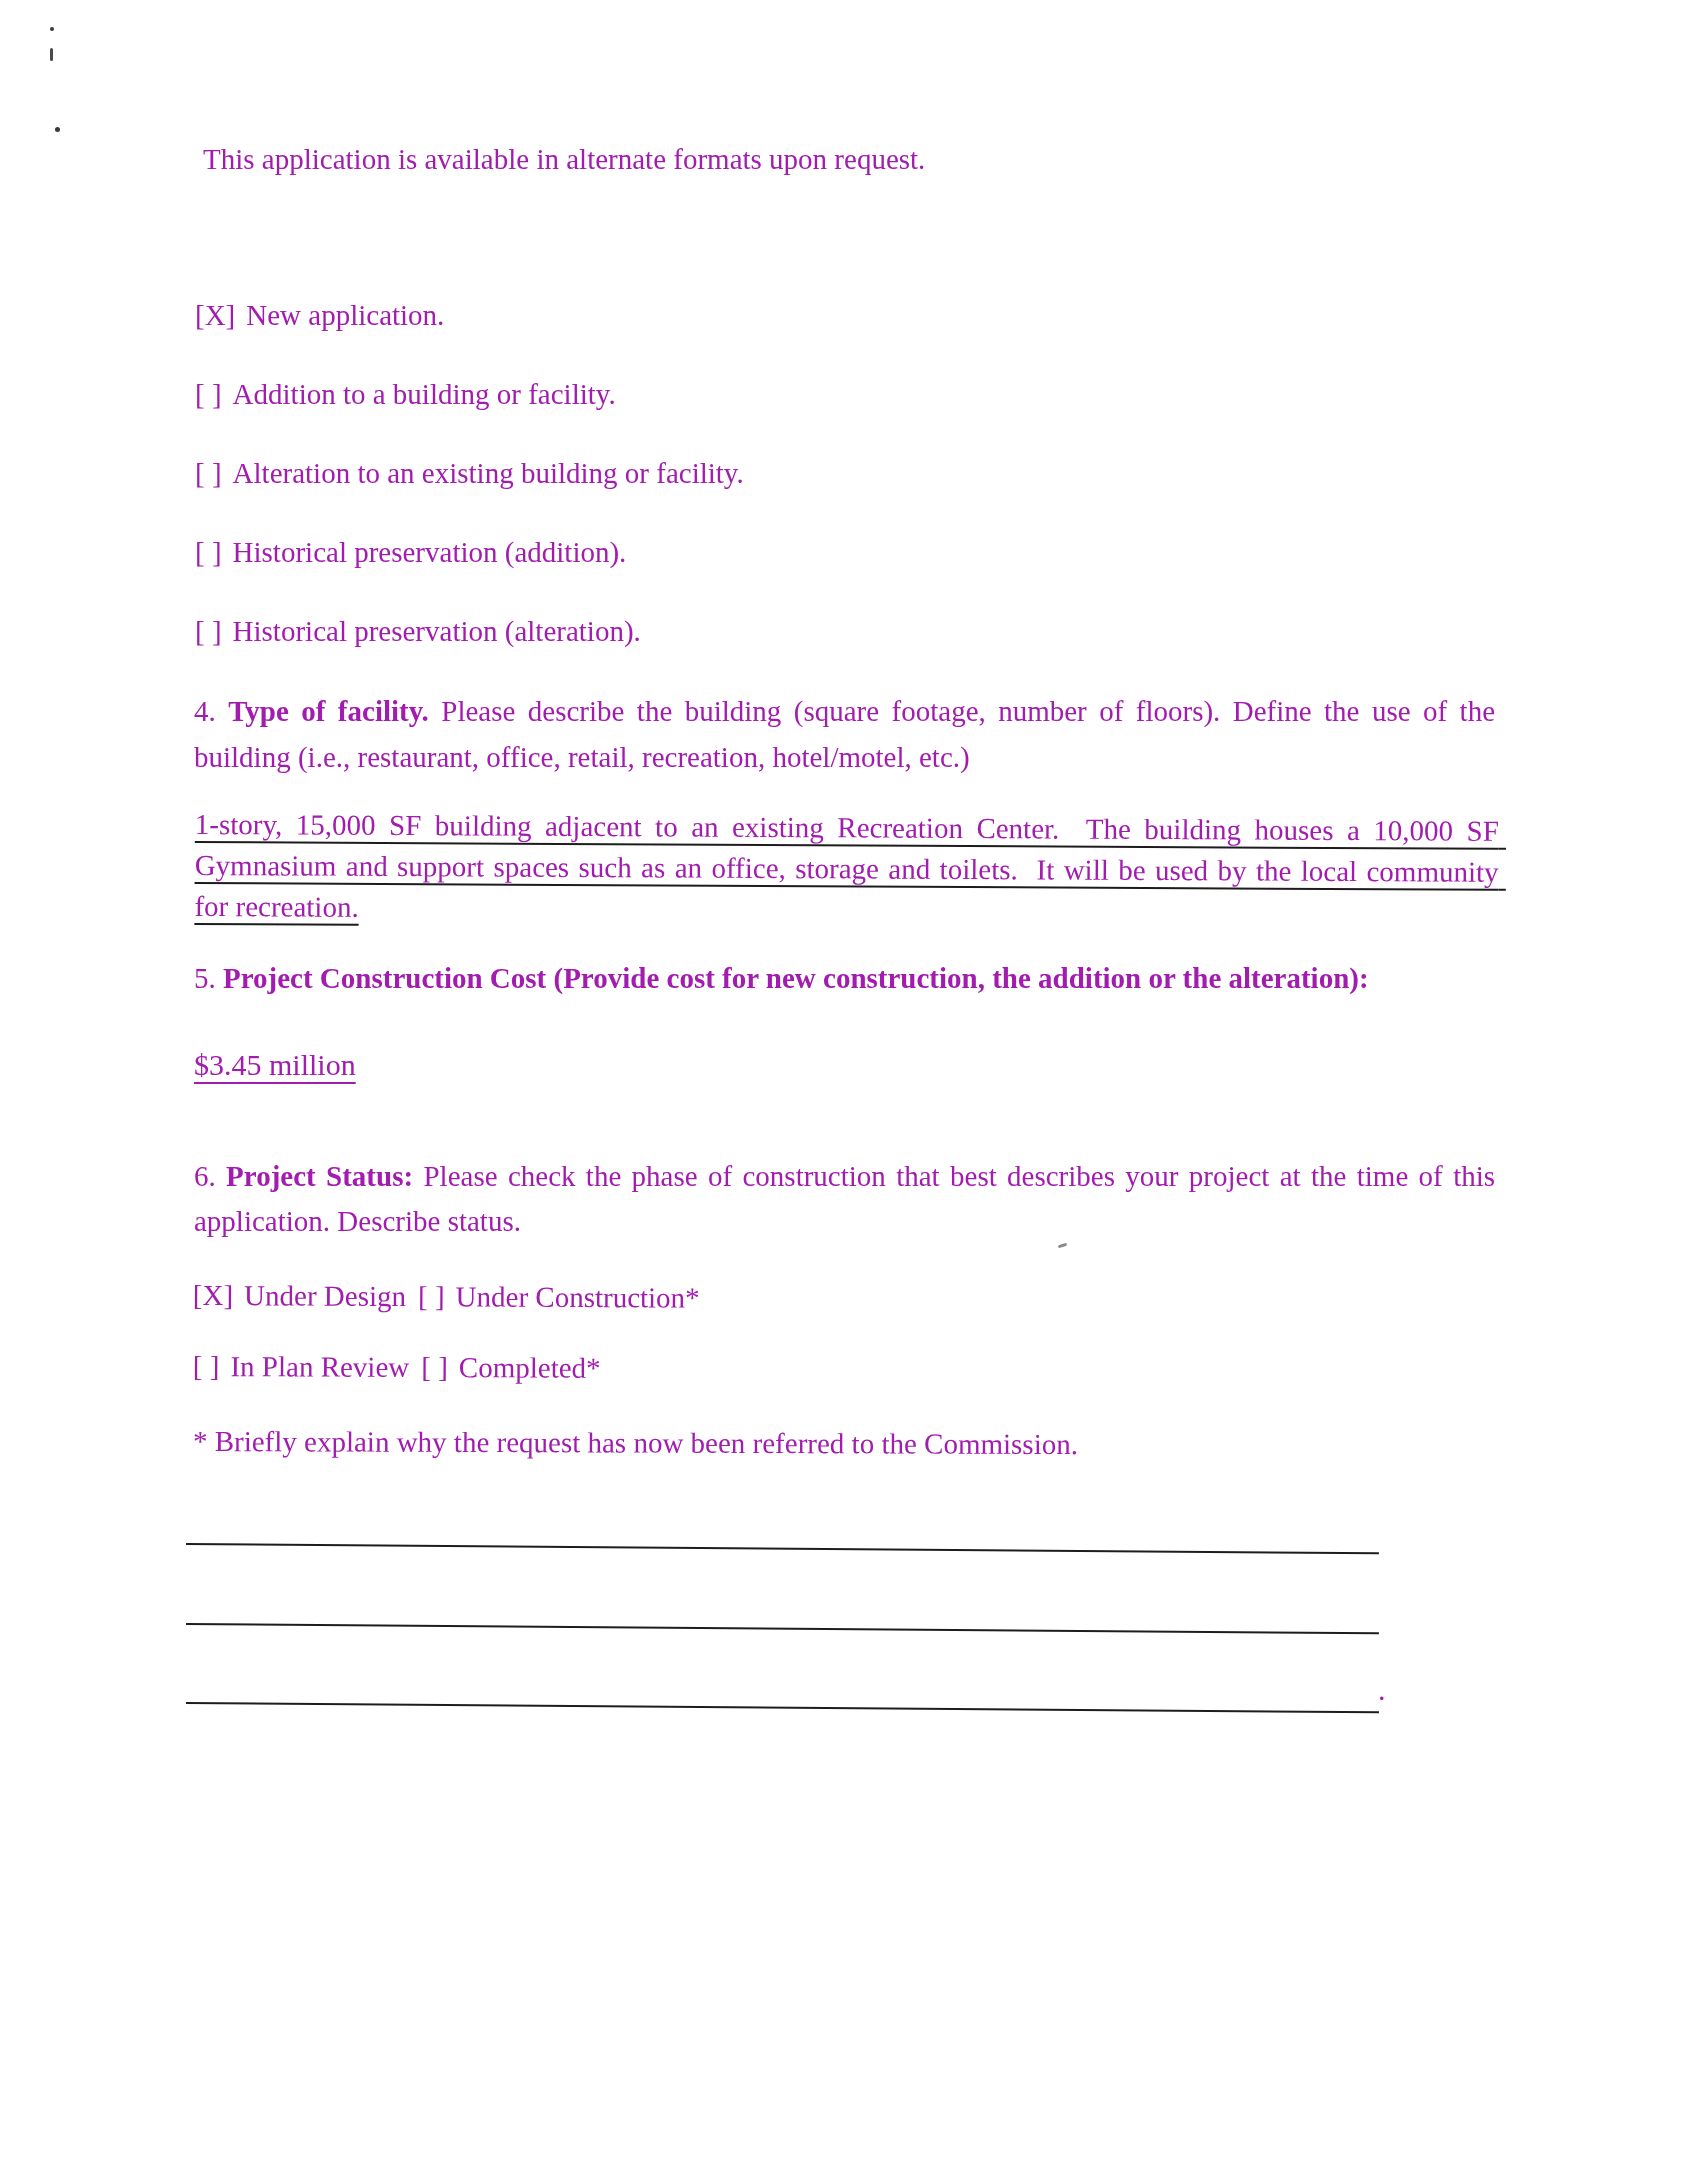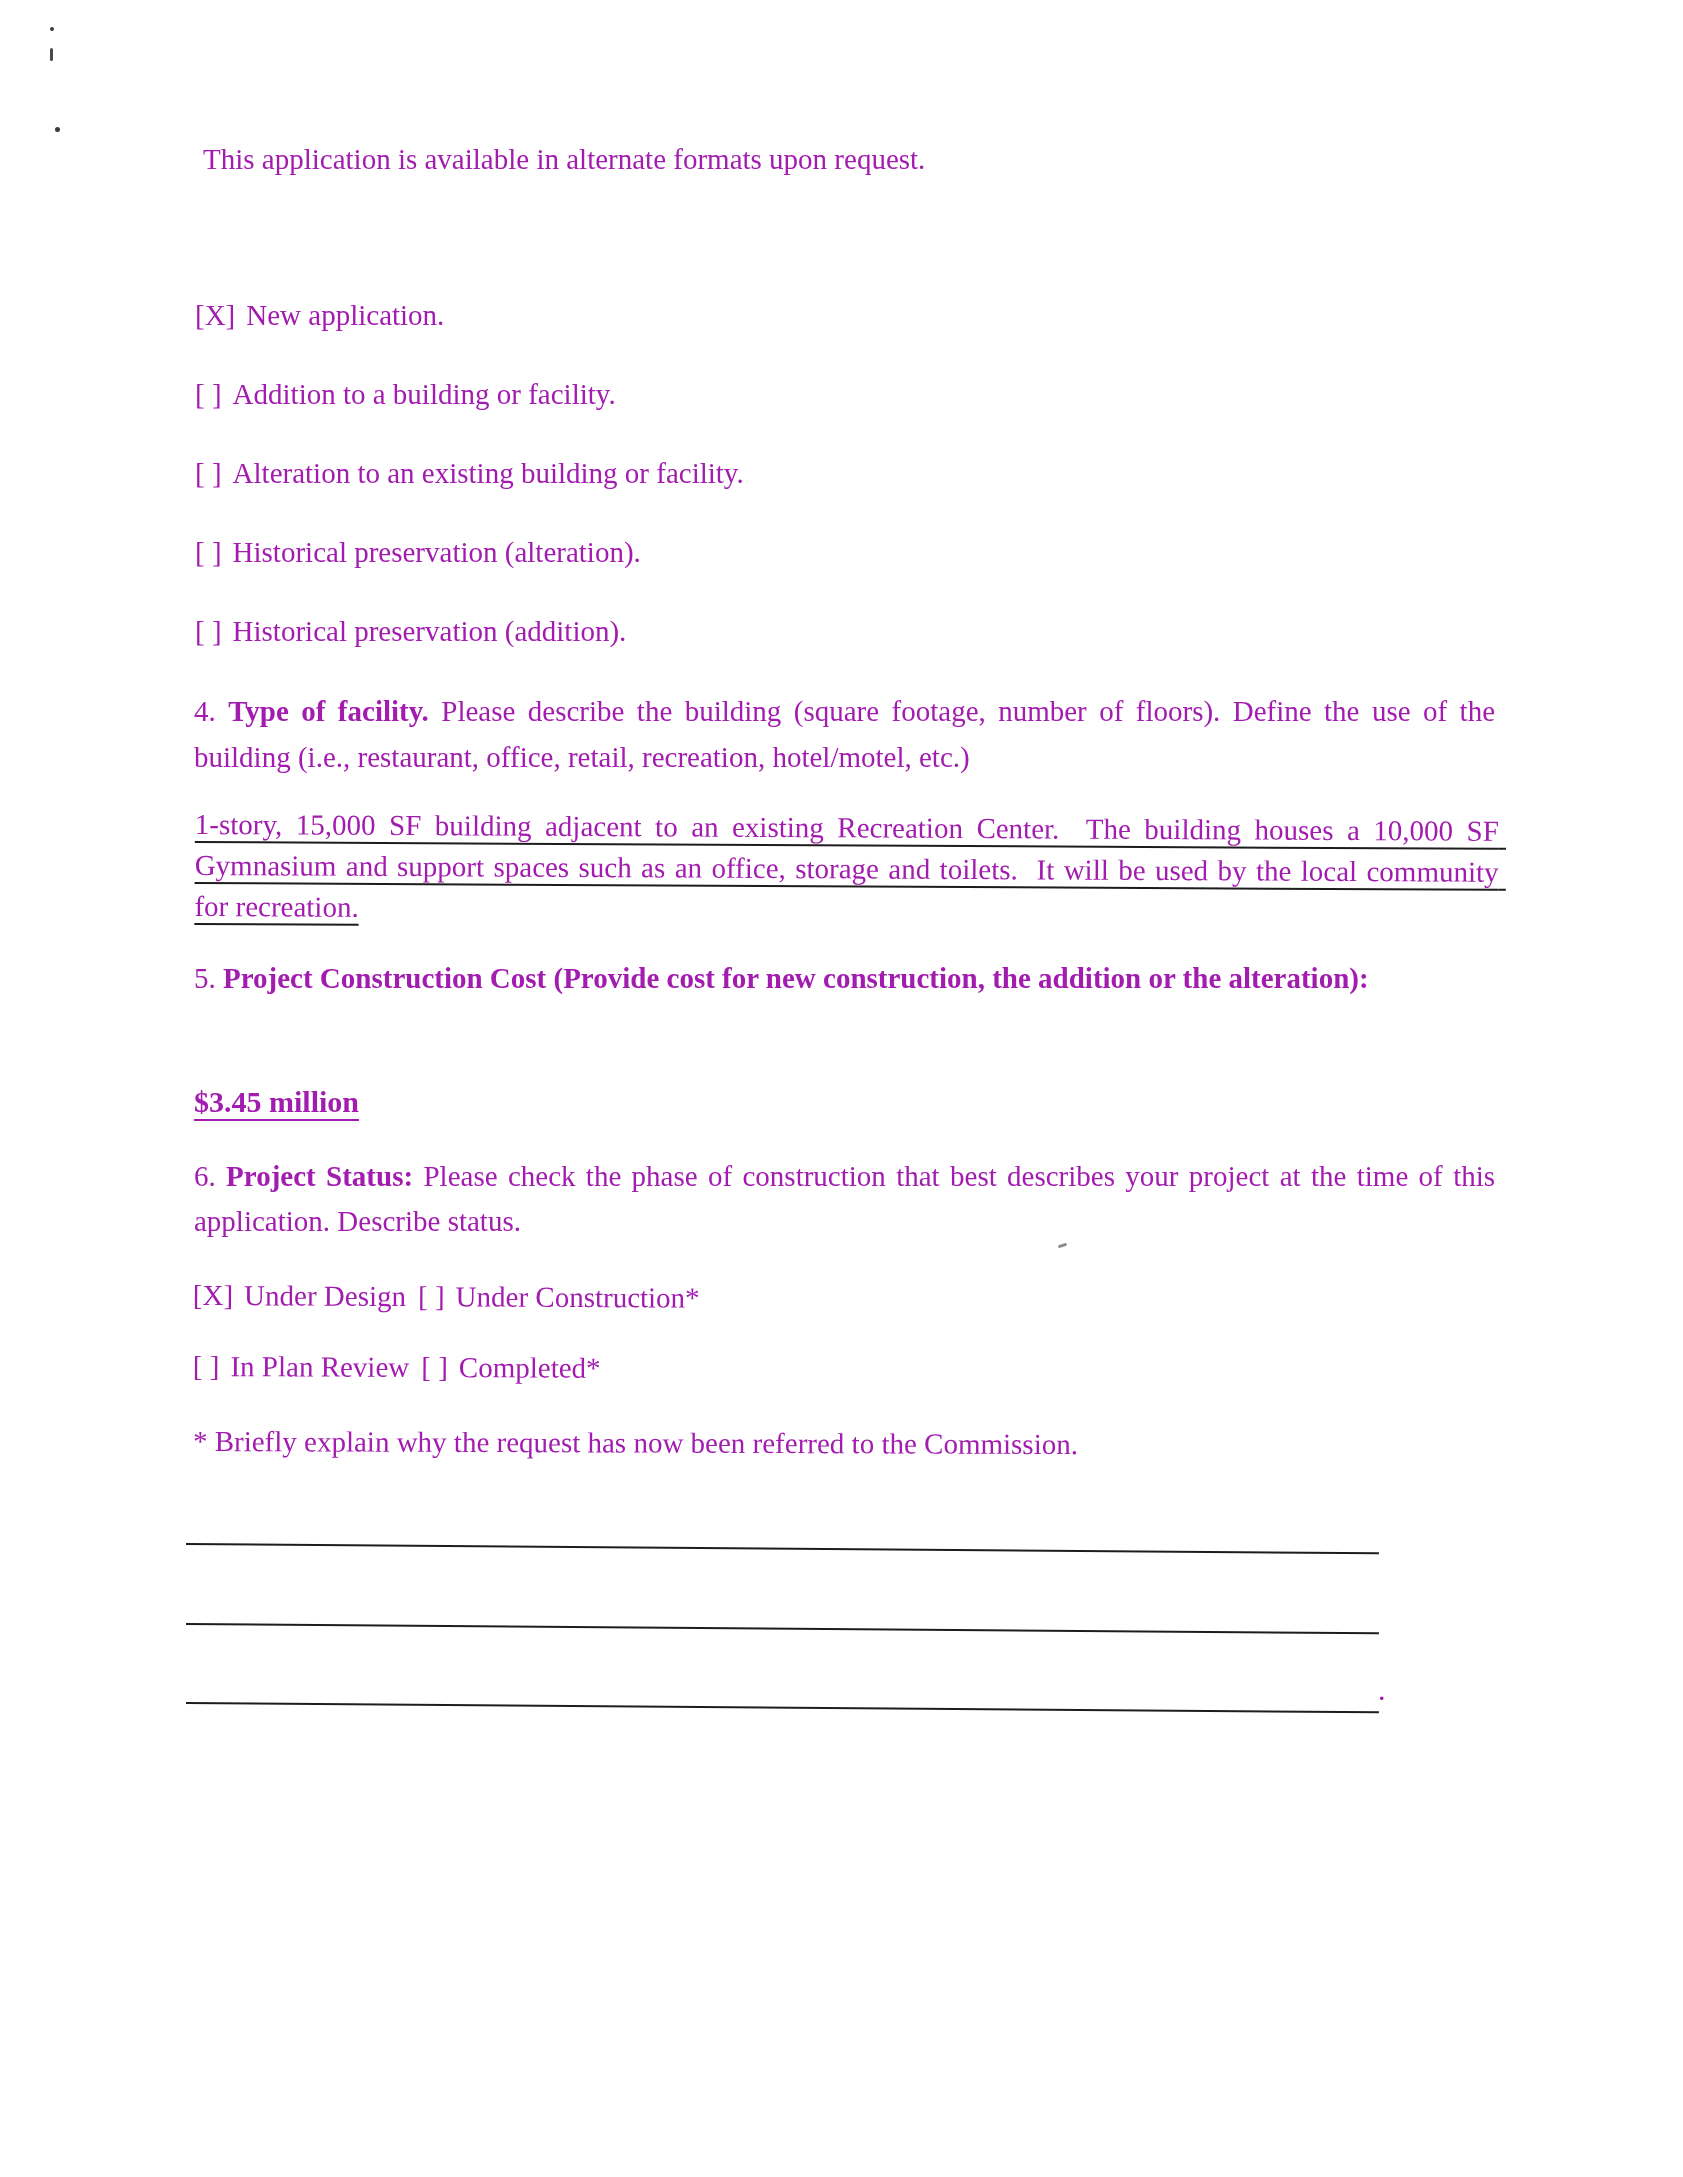--- a/index.html
+++ b/index.html
@@ -30,26 +30,25 @@
     text-decoration:underline;
     text-decoration-thickness:2px;
     text-underline-offset:7px;
     text-decoration-color:#1c1c1c;
     transform:rotate(0.3deg);
     transform-origin:left top;
     white-space:pre-wrap;
   }
   .sec5 { left:194px; top:956px; line-height:45px; }
   .money {
-    left:194px; top:1079px;
+    left:194px; top:1042px;
     font-size:30px; line-height:45px;
     text-decoration:underline;
     text-decoration-thickness:2px;
     text-underline-offset:7px;
-    font-weight:bold;
   }
   .sec6 { left:194px; top:1154px; line-height:45px; }
   .statusrow { font-size:29px; line-height:45px; white-space:nowrap; transform-origin:left top; }
   .r1 { left:193px; top:1273px; transform:rotate(0.3deg); }
   .r2 { left:193px; top:1344px; transform:rotate(0.25deg); }
   .statusrow .box { margin-right:11px; }
   .statusrow .lbl { margin-right:12px; }
   .footnote { left:193px; top:1419px; font-size:29px; line-height:45px; transform:rotate(0.2deg); transform-origin:left top; }
   .blank-line {
     left:186px; width:1193px; height:0;
@@ -85,24 +84,24 @@
     <div class="opt">
       <span class="box">[X]</span><span>New application.</span>
     </div>
     <div class="opt">
       <span class="box">[ ]</span><span>Addition to a building or facility.</span>
     </div>
     <div class="opt">
       <span class="box">[ ]</span><span>Alteration to an existing building or facility.</span>
     </div>
     <div class="opt">
-      <span class="box">[ ]</span><span>Historical preservation (alteration).</span>
+      <span class="box">[ ]</span><span>Historical preservation (addition).</span>
     </div>
     <div class="opt">
-      <span class="box">[ ]</span><span>Historical preservation (addition).</span>
+      <span class="box">[ ]</span><span>Historical preservation (alteration).</span>
     </div>
   </div>
 
   <div class="abs para sec4">
     <span>4.</span>
     <span class="b">Type of facility.</span>
     <span>Please describe the building (square footage, number of floors). Define the use of the building (i.e., restaurant, office, retail, recreation, hotel/motel, etc.)</span>
   </div>
 
   <div class="abs para answer">1-story, 15,000 SF building adjacent to an existing Recreation Center.  The building houses a 10,000 SF Gymnasium and support spaces such as an office, storage and toilets.  It will be used by the local community for recreation.</div>

